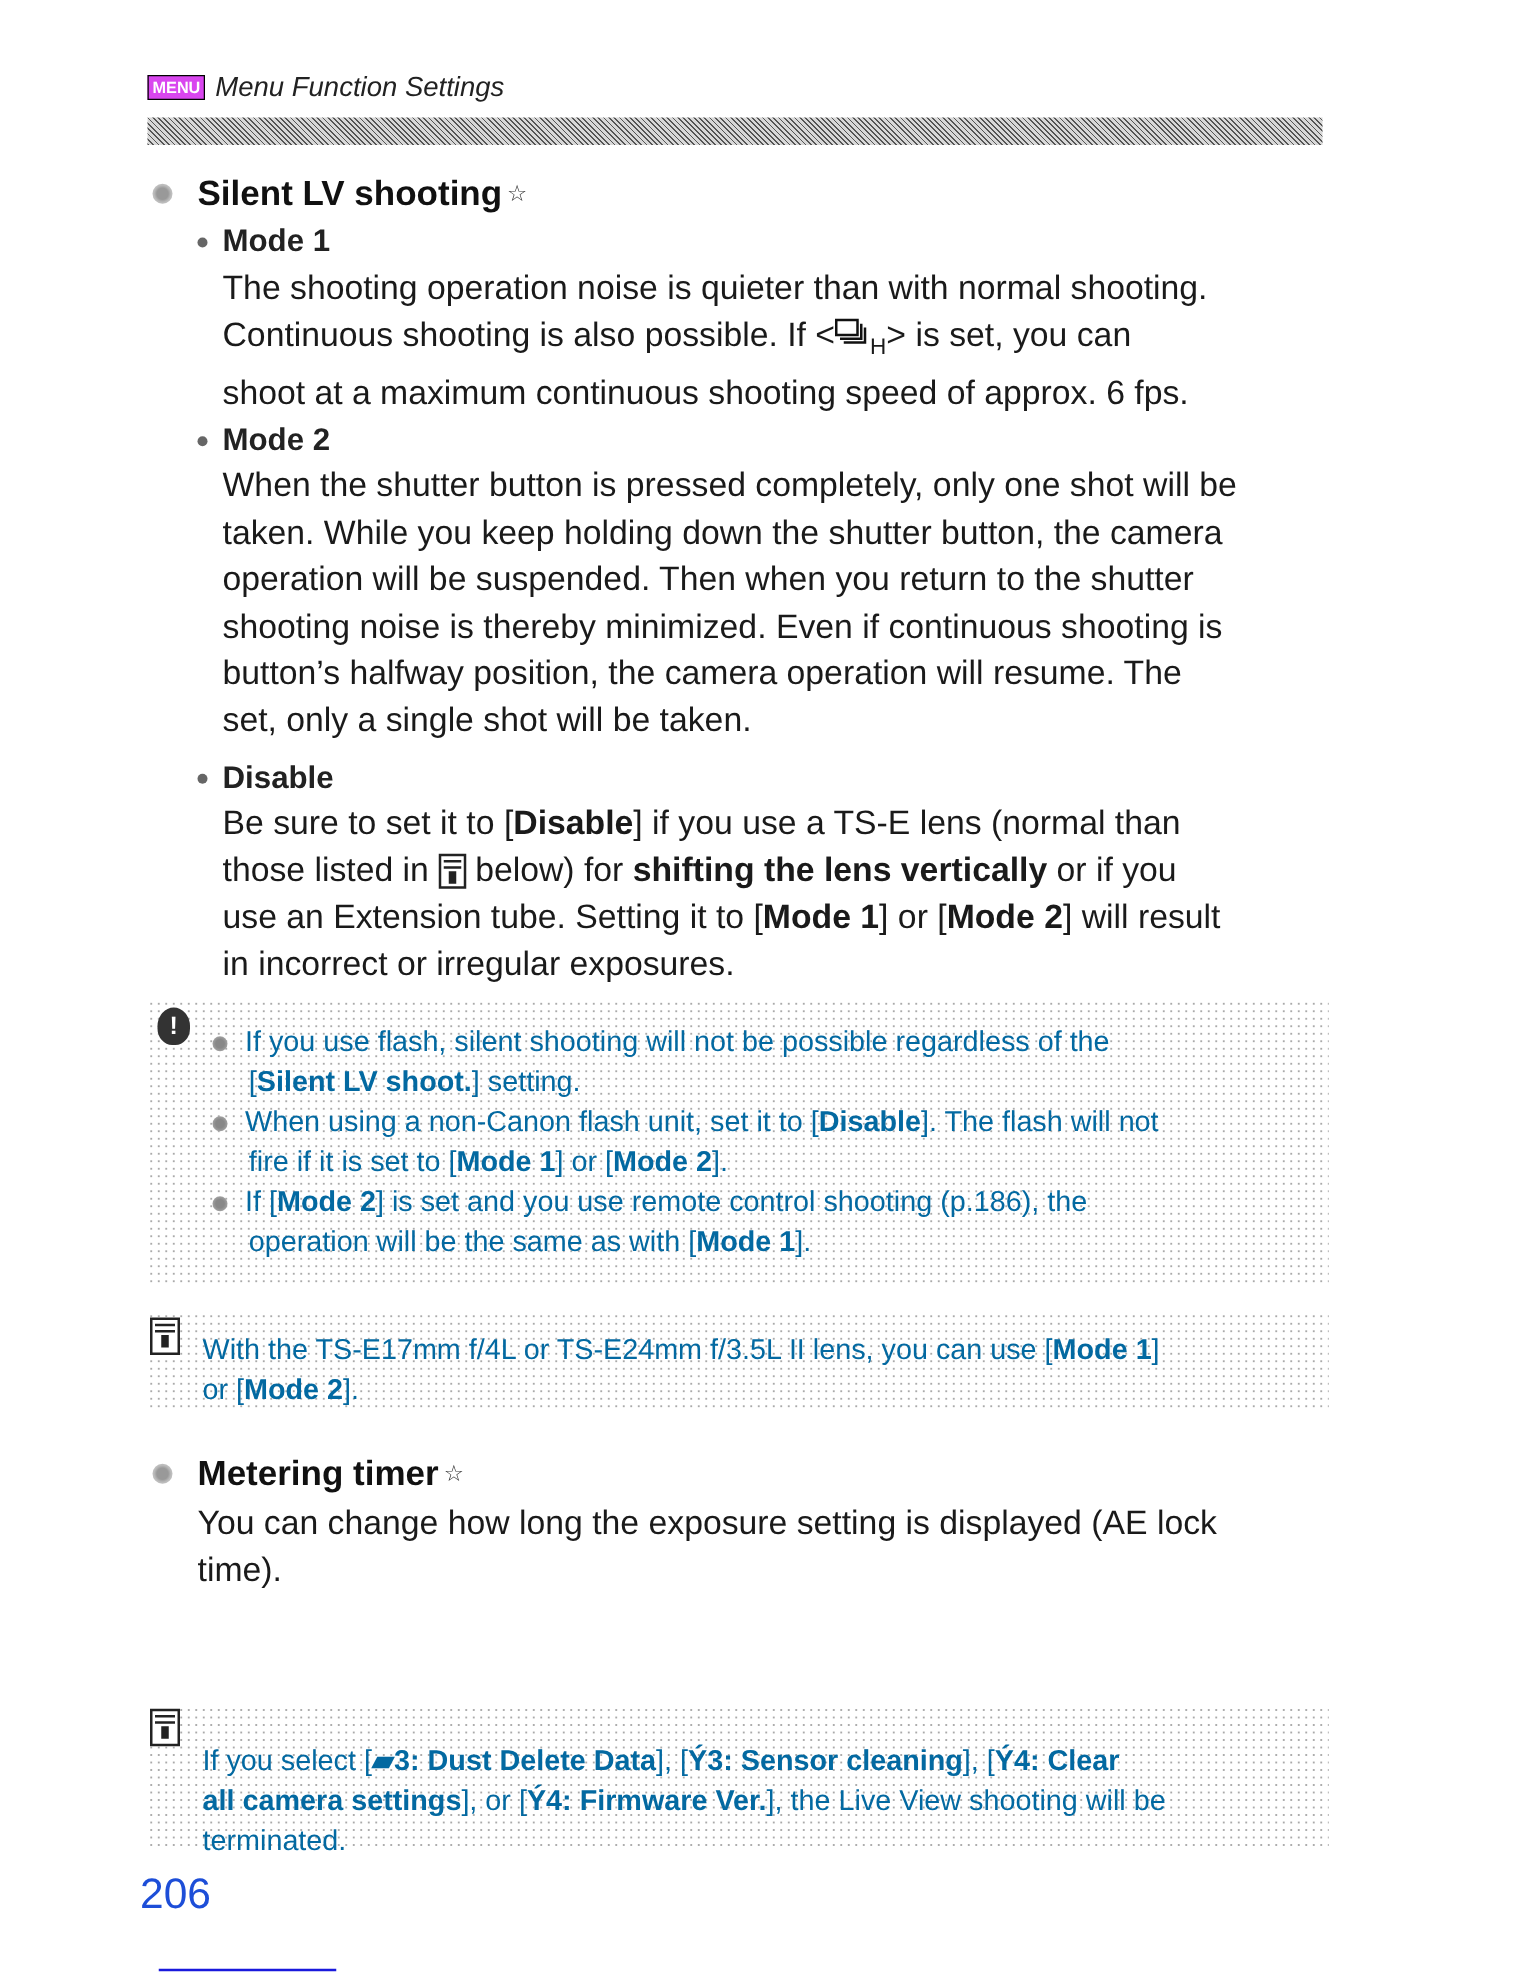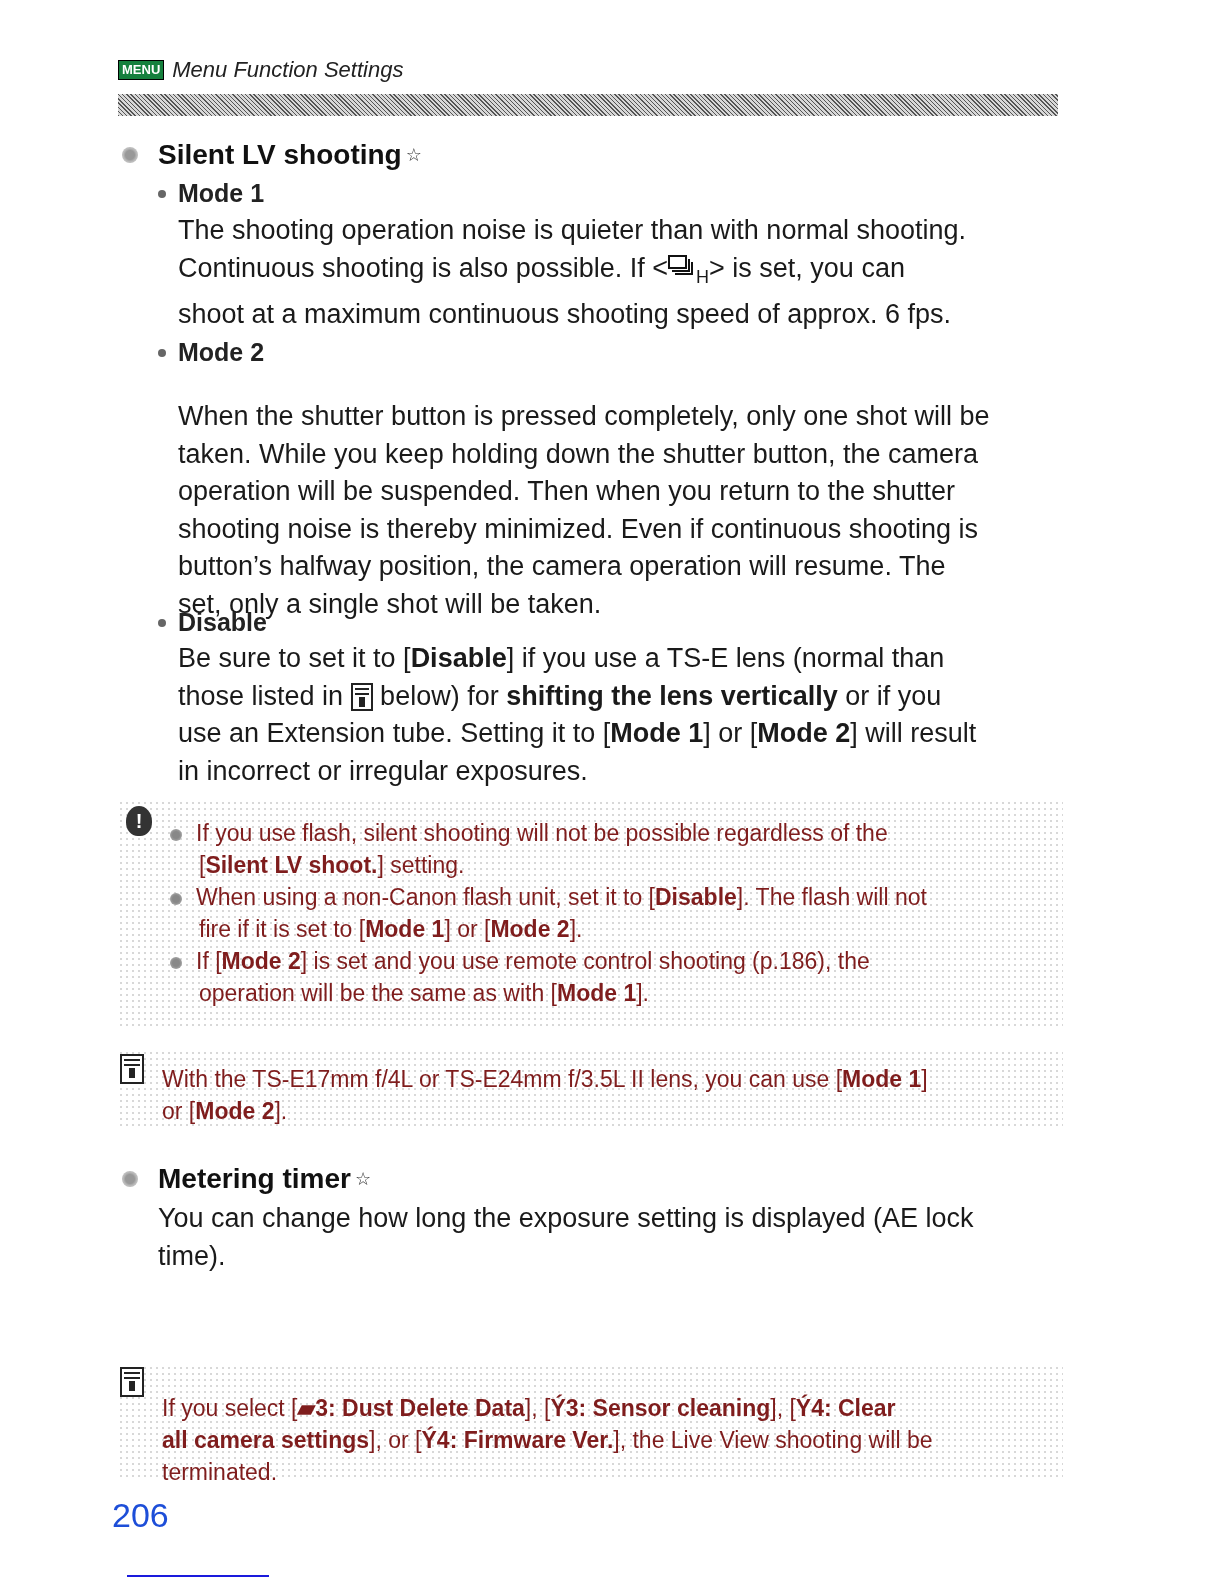--- a/index.html
+++ b/index.html
@@ -2,41 +2,41 @@
 <html><head>
 <meta charset="utf-8">
 <style>
   html, body { margin: 0; padding: 0; background: #ffffff; }
   body { width: 1224px; height: 1584px; position: relative; overflow: hidden;
          font-family: "Liberation Sans", sans-serif; color: #111; }
   .abs { position: absolute; }
 
   
   .hdr { left: 118px; top: 57px; display: flex; align-items: center; gap: 8px; }
-  .menu-badge { display: inline-block; background: #15803d; color: #fff; font-size: 13px; font-weight: bold;
+  .menu-badge { display: inline-block; background: #d946ef; color: #fff; font-size: 13px; font-weight: bold;
                 padding: 1px 3px; letter-spacing: 0px; line-height: 16px; border: 1px solid #000;
                 font-family: "Liberation Sans", sans-serif; }
   .hdr-title { font-size: 22px; color: #222; font-style: italic; }
   .hdr-bar { left: 118px; top: 94px; width: 940px; height: 22px;
              background: repeating-linear-gradient(45deg, #555 0 1px, #d8d8d8 1px 3px); }
 
   
   .sec-title { font-size: 28px; font-weight: bold; display: flex; align-items: center; }
   .sec-bullet { display: inline-block; width: 16px; height: 16px; border-radius: 50%;
                 background: radial-gradient(circle, #999 0 40%, #bbb 60%, #ccc 100%);
                 margin-right: 20px; }
   .star { font-size: 18px; font-weight: normal; vertical-align: super; margin-left: 4px; color: #333; }
   .sub-title { font-size: 25px; font-weight: bold; display: flex; align-items: center; color: #222; }
   .sub-dot { display: inline-block; width: 8px; height: 8px; border-radius: 50%; background: #666; margin-right: 12px; }
   .para { font-size: 27px; line-height: 37.5px; color: #1a1a1a; }
   .para b { font-weight: bold; }
 
   
   .notebox { background-image: radial-gradient(#aaa 0.6px, transparent 0.8px); background-size: 6px 6px; }
-  .note-text { font-size: 23px; line-height: 32px; color: #7f1d1d; }
+  .note-text { font-size: 23px; line-height: 32px; color: #0369a1; }
   .note-bullet { display: inline-block; width: 12px; height: 12px; border-radius: 50%;
                  background: radial-gradient(circle, #888 0 40%, #bbb 100%); margin-right: 14px; vertical-align: middle; }
   .caution-icon { width: 26px; height: 30px; border-radius: 50% 50% 45% 45%; background: #333; color: #fff;
                   font-weight: bold; font-size: 20px; text-align: center; line-height: 30px; }
   .memo-icon { width: 20px; height: 26px; border: 2px solid #222; background: #fff; }
   .memo-icon .l { height: 2px; background: #222; margin: 3px 2px 0 2px; }
   .memo-icon .p { width: 6px; height: 10px; background: #222; margin: 2px auto 0; }
 
   .pagenum { left: 112px; top: 1496px; font-size: 34px; color: #1d4ed8; }
   .footer-line { left: 127px; top: 1575px; width: 142px; height: 2px; background: #1a1adc; }
@@ -68,21 +68,21 @@
           <path d="M4 17 H21 V5" fill="none" stroke="#111" stroke-width="2"></path>
           <path d="M7 20 H24 V8" fill="none" stroke="#111" stroke-width="2"></path>
         </svg></span><span style="font-size:18px; vertical-align:sub;">H</span><span>&gt; is set, you can</span></div>
   <div>shoot at a maximum continuous shooting speed of approx. 6 fps.</div>
 </div>
 
 <div class="abs sub-title" style="left:158px; top:338px;">
   <span class="sub-dot"></span>
   <span>Mode 2</span>
 </div>
-<div class="abs para" style="left:178px; top:370px; width:900px;margin-top:28px;">
+<div class="abs para" style="left:178px; top:370px; width:900px;">
   <div>When the shutter button is pressed completely, only one shot will be</div>
   <div>taken. While you keep holding down the shutter button, the camera</div>
   <div>operation will be suspended. Then when you return to the shutter</div>
   <div>shooting noise is thereby minimized. Even if continuous shooting is</div>
   <div>button’s halfway position, the camera operation will resume. The</div>
   <div>set, only a single shot will be taken.</div>
 </div>
 
 <div class="abs sub-title" style="left:158px; top:608px;">
   <span class="sub-dot"></span>

